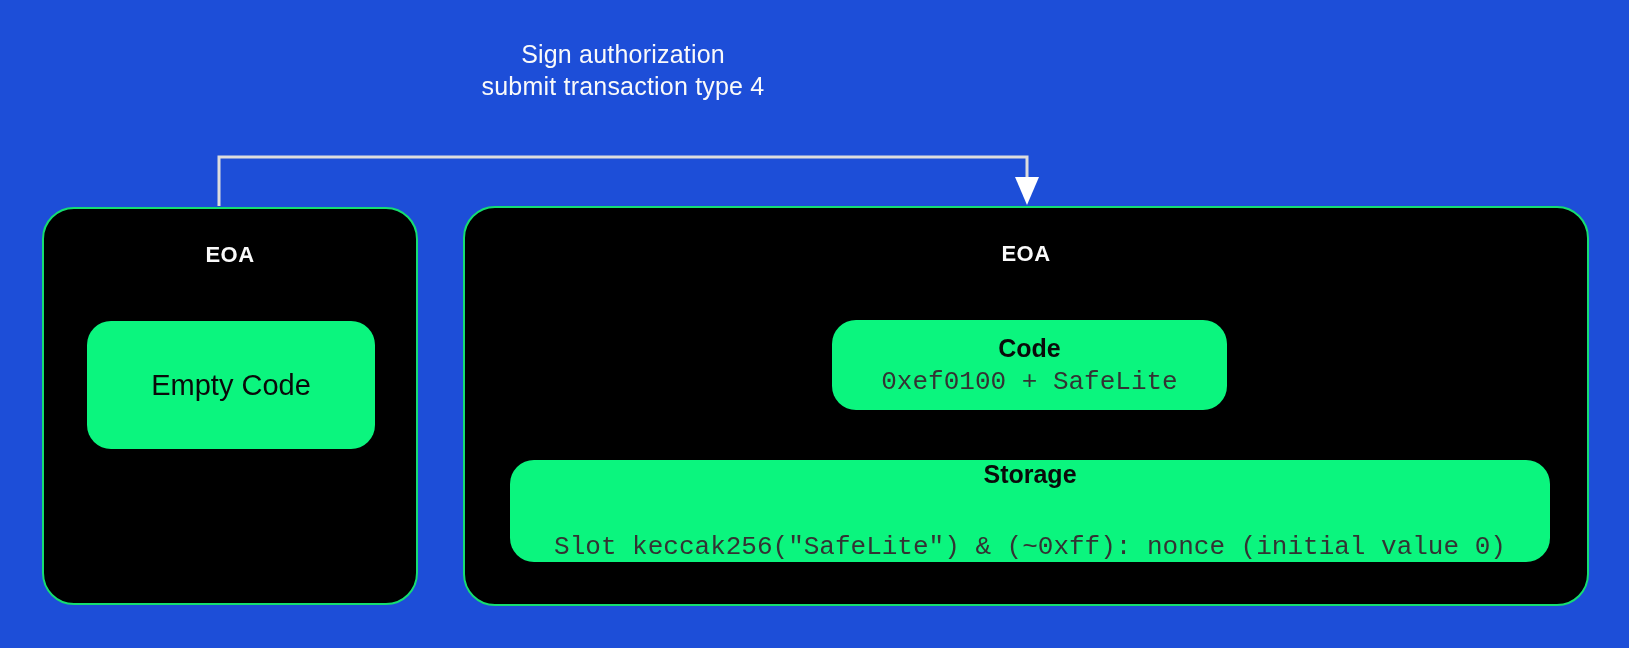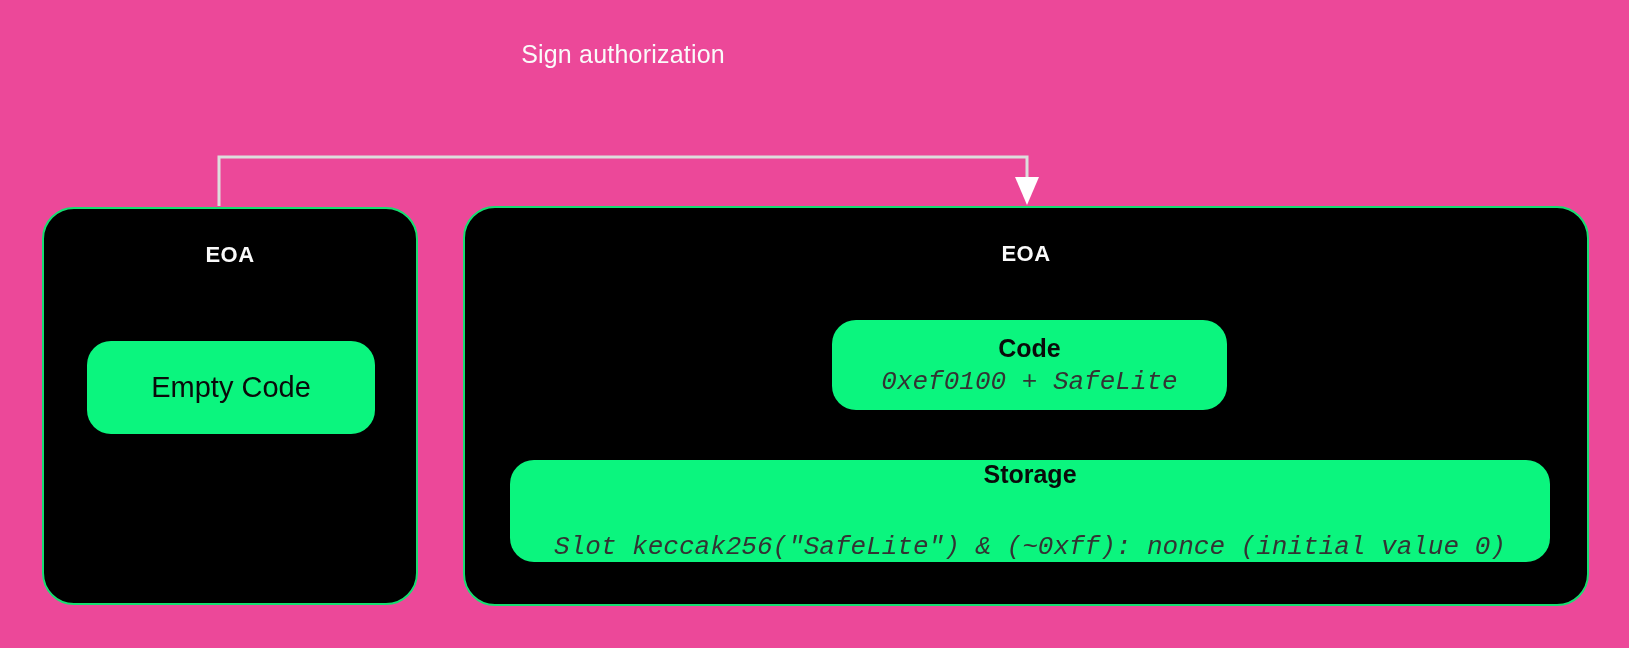--- a/index.html
+++ b/index.html
@@ -4,21 +4,21 @@
 <style>
   html, body {
     margin: 0;
     padding: 0;
     background: #000000;
   }
   .canvas {
     position: relative;
     width: 1629px;
     height: 648px;
-    background: #ec4899;
+    background: #1d4ed8;
     overflow: hidden;
     font-family: "Liberation Sans", sans-serif;
   }
 
   
   .arrow-label {
     position: absolute;
     left: 373px;
     top: 38px;
     width: 500px;
@@ -94,36 +94,36 @@
     font-size: 25px;
     font-weight: 700;
   }
   .chip-sub {
     margin-top: 4px;
     color: #333333;
     font-family: "Liberation Mono", monospace;
     font-size: 26px;
     font-weight: 400;
     white-space: nowrap;
-    font-style: italic;
   }
 
   
-  .chip-empty-code    { left: 43px;  top: 112px; width: 288px;  height: 93px; margin-top: 20px; }
+  .chip-empty-code    { left: 43px;  top: 112px; width: 288px;  height: 128px; }
   .chip-empty-storage { left: 43px;  top: 251px; width: 288px;  height: 103px; }
   .chip-code          { left: 367px; top: 112px; width: 395px;  height: 90px; }
   .chip-storage       { left: 45px;  top: 252px; width: 1040px; height: 102px; justify-content: space-between; }
 </style>
 </head>
 <body>
 
 <div class="canvas">
 
   <div class="arrow-label">
     <div>Sign authorization</div>
+    <div>submit transaction type 4</div>
   </div>
 
   <svg class="arrow-svg" viewBox="0 0 1629 648">
     <path d="M 219 206 L 219 157 L 1027 157 L 1027 180" fill="none" stroke="#dddddd" stroke-width="3" stroke-linejoin="miter"></path>
     <polygon points="1015,177 1039,177 1027,205" fill="#ffffff"></polygon>
   </svg>
 
   <div class="panel panel-left">
     <div class="panel-title">EOA</div>
 

